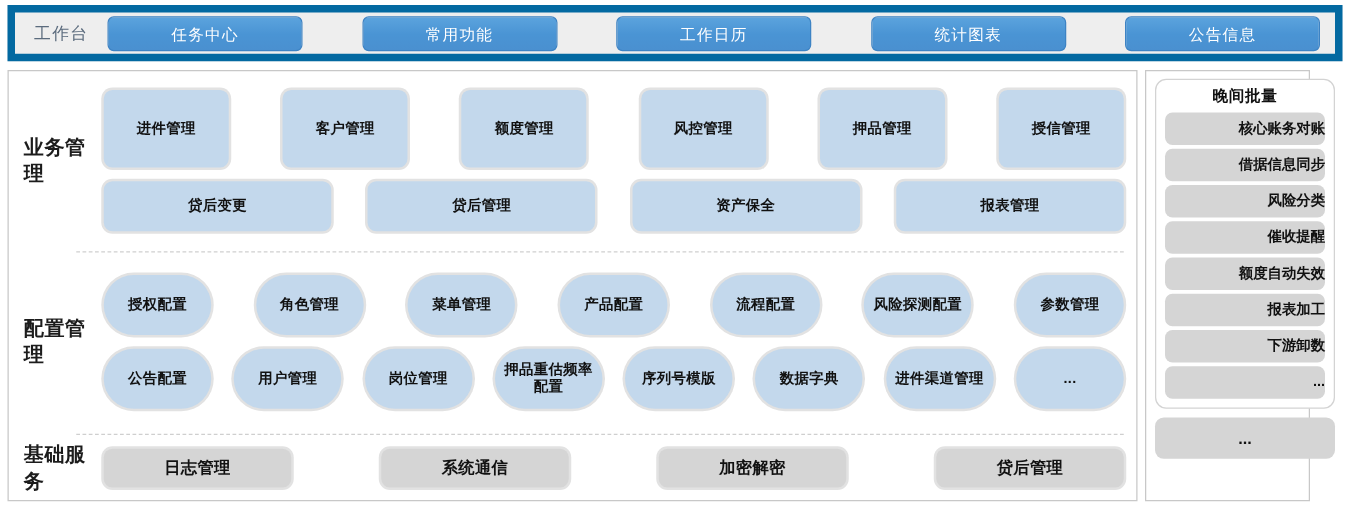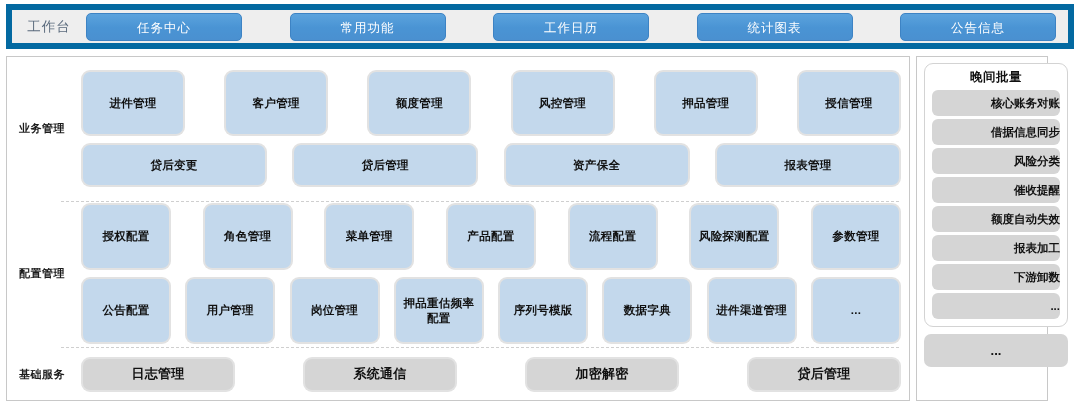--- a/index.html
+++ b/index.html
@@ -96,21 +96,21 @@
     height: 0;
   }
   .div-1 { top: 144px; }
   .div-2 { top: 290px; }
 
   .sec-label {
     flex: 0 0 76px;
     width: 76px;
     padding-left: 12px;
     box-sizing: border-box;
-    font-size: 11px;
+    font-size: 16px;
     font-weight: bold;
     color: #1c1c1c;
     letter-spacing: 0.5px;
   }
   .sec-body {
     flex: 1 1 auto;
     padding-right: 10px;
     box-sizing: border-box;
   }
 
@@ -139,21 +139,21 @@
     box-shadow: 0 0 0 2px #e2e2e2;
   }
   .card.blue { background: #c3d8ec; }
   .card.grey { background: #d5d5d5; }
 
   
   .biz-row1 .card { width: 100px; height: 62px; }
   .biz-row2 .card { width: 182px; height: 40px; }
 
   
-  .cfg-row .card { width: 86px; height: 63px; }
+  .cfg-row .card { width: 86px; height: 48px; border-radius: 24px; }
 
   
   .basic-row { display: flex; justify-content: space-between; }
   .basic-row .card { width: 150px; height: 31px; font-size: 13px; }
 
   
   .right-col {
     position: absolute;
     left: 916px;
     top: 56px;

